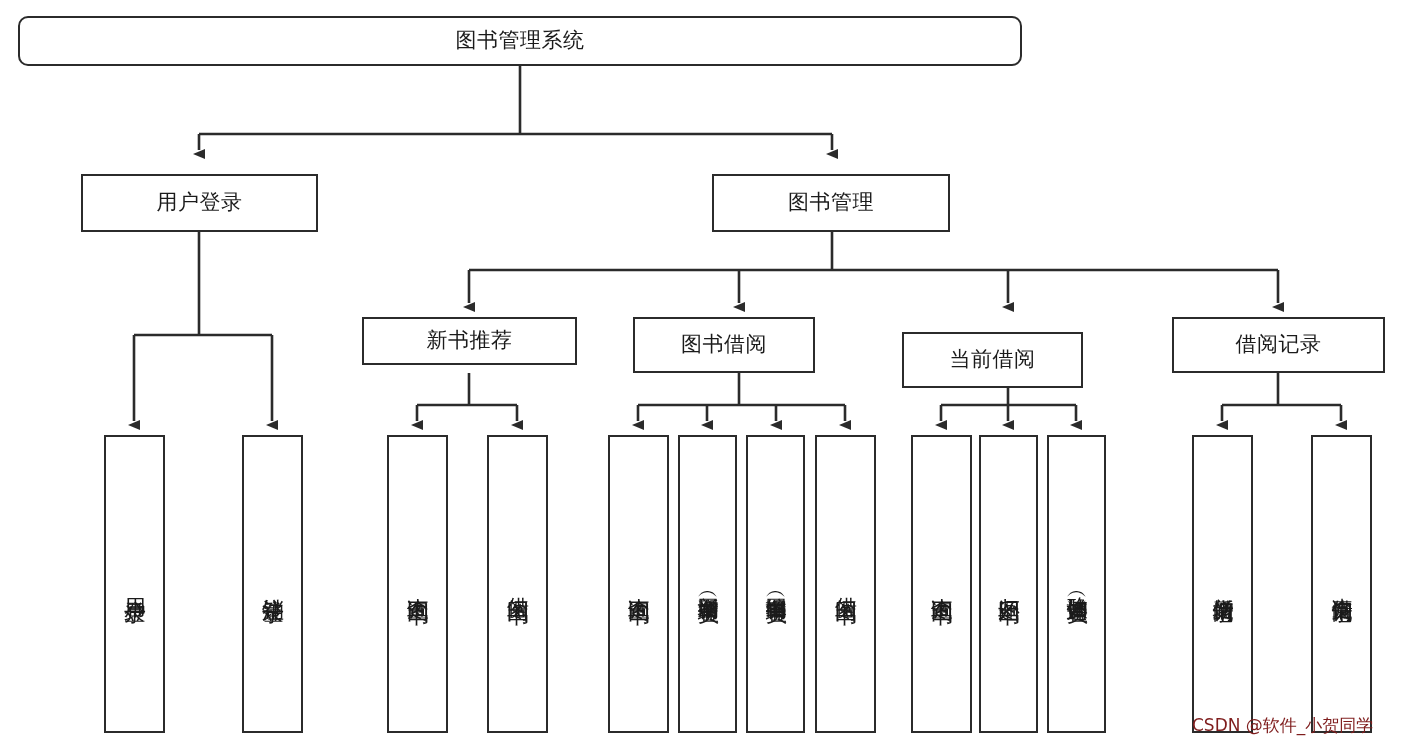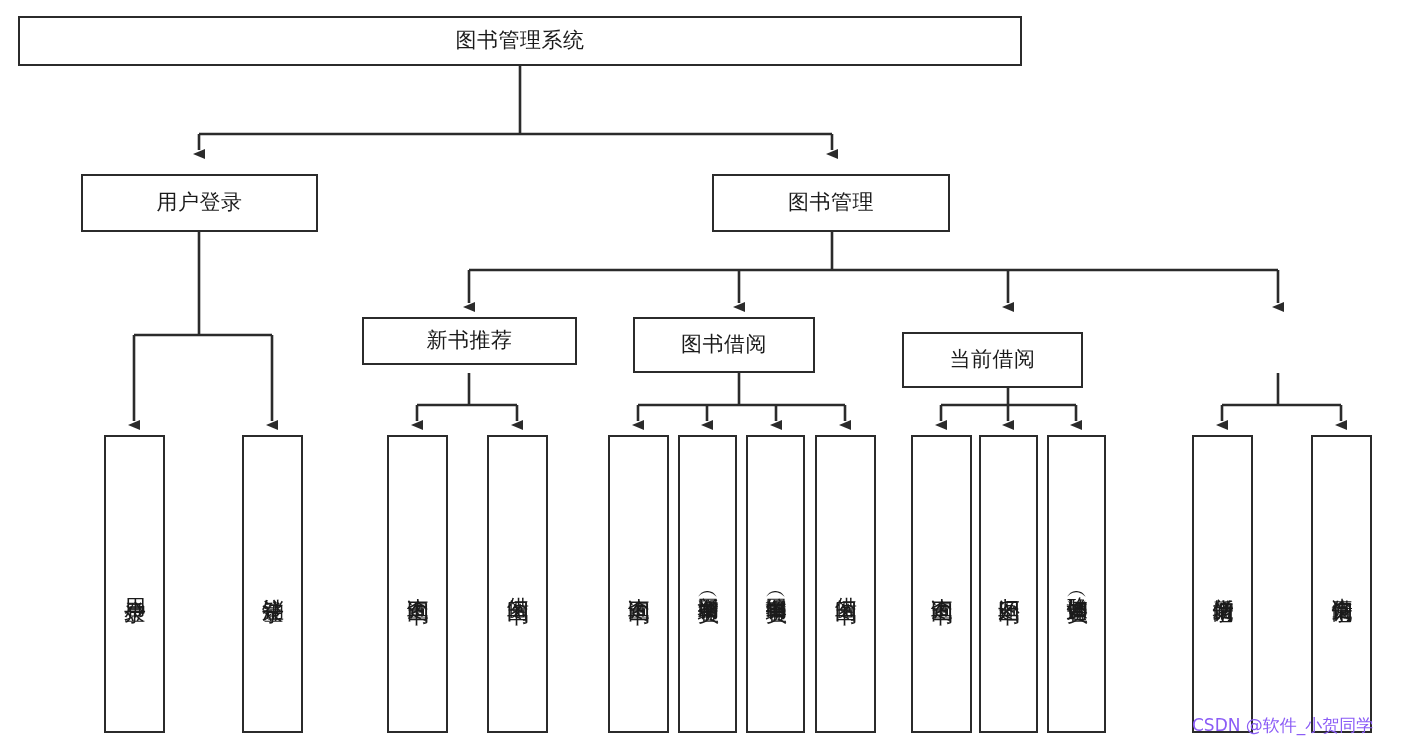--- a/index.html
+++ b/index.html
@@ -62,21 +62,21 @@
   }
   .node.vert.tall .label {
     font-size: 21px;
     letter-spacing: 1px;
   }
   .watermark {
     position: absolute;
     left: 1192px;
     top: 714px;
     font-size: 17px;
-    color: #8b5cf6;
+    color: #7f1d1d;
     white-space: nowrap;
     font-family: "DejaVu Sans", "Liberation Sans", sans-serif;
   }
 </style>
 </head>
 <body>
 
 <div id="canvas">
 
   <svg id="connectors" viewBox="0 0 1405 747" xmlns="http://www.w3.org/2000/svg">
@@ -122,21 +122,21 @@
       <path d="M1008,405 L1008,421" marker-end="url(#arrow)"></path>
       <path d="M1076,405 L1076,421" marker-end="url(#arrow)"></path>
 
       <path d="M1278,373 L1278,405"></path>
       <path d="M1222,405 L1341,405"></path>
       <path d="M1222,405 L1222,421" marker-end="url(#arrow)"></path>
       <path d="M1341,405 L1341,421" marker-end="url(#arrow)"></path>
     </g>
   </svg>
 
-  <div class="node horiz" style="left:18px; top:16px; width:1004px; height:50px;">
+  <div class="node horiz" style="left:18px; top:16px; width:1004px; height:50px;border-radius:10px;">
     <span class="label">图书管理系统</span>
   </div>
 
   <div class="node horiz" style="left:81px; top:174px; width:237px; height:58px;">
     <span class="label">用户登录</span>
   </div>
 
   <div class="node horiz" style="left:712px; top:174px; width:238px; height:58px;">
     <span class="label">图书管理</span>
   </div>
@@ -146,20 +146,23 @@
   </div>
 
   <div class="node horiz" style="left:633px; top:317px; width:182px; height:56px;">
     <span class="label">图书借阅</span>
   </div>
 
   <div class="node horiz" style="left:902px; top:332px; width:181px; height:56px;">
     <span class="label">当前借阅</span>
   </div>
 
+  <div class="node horiz" style="left:1172px; top:317px; width:213px; height:56px;">
+    <span class="label">借阅记录</span>
+  </div>
 
   <div class="node vert" style="left:104px; top:435px; width:61px; height:298px;">
     <span class="label">用户登录</span>
   </div>
 
   <div class="node vert" style="left:242px; top:435px; width:61px; height:298px;">
     <span class="label">注销登录</span>
   </div>
 
   <div class="node vert" style="left:387px; top:435px; width:61px; height:298px;">

